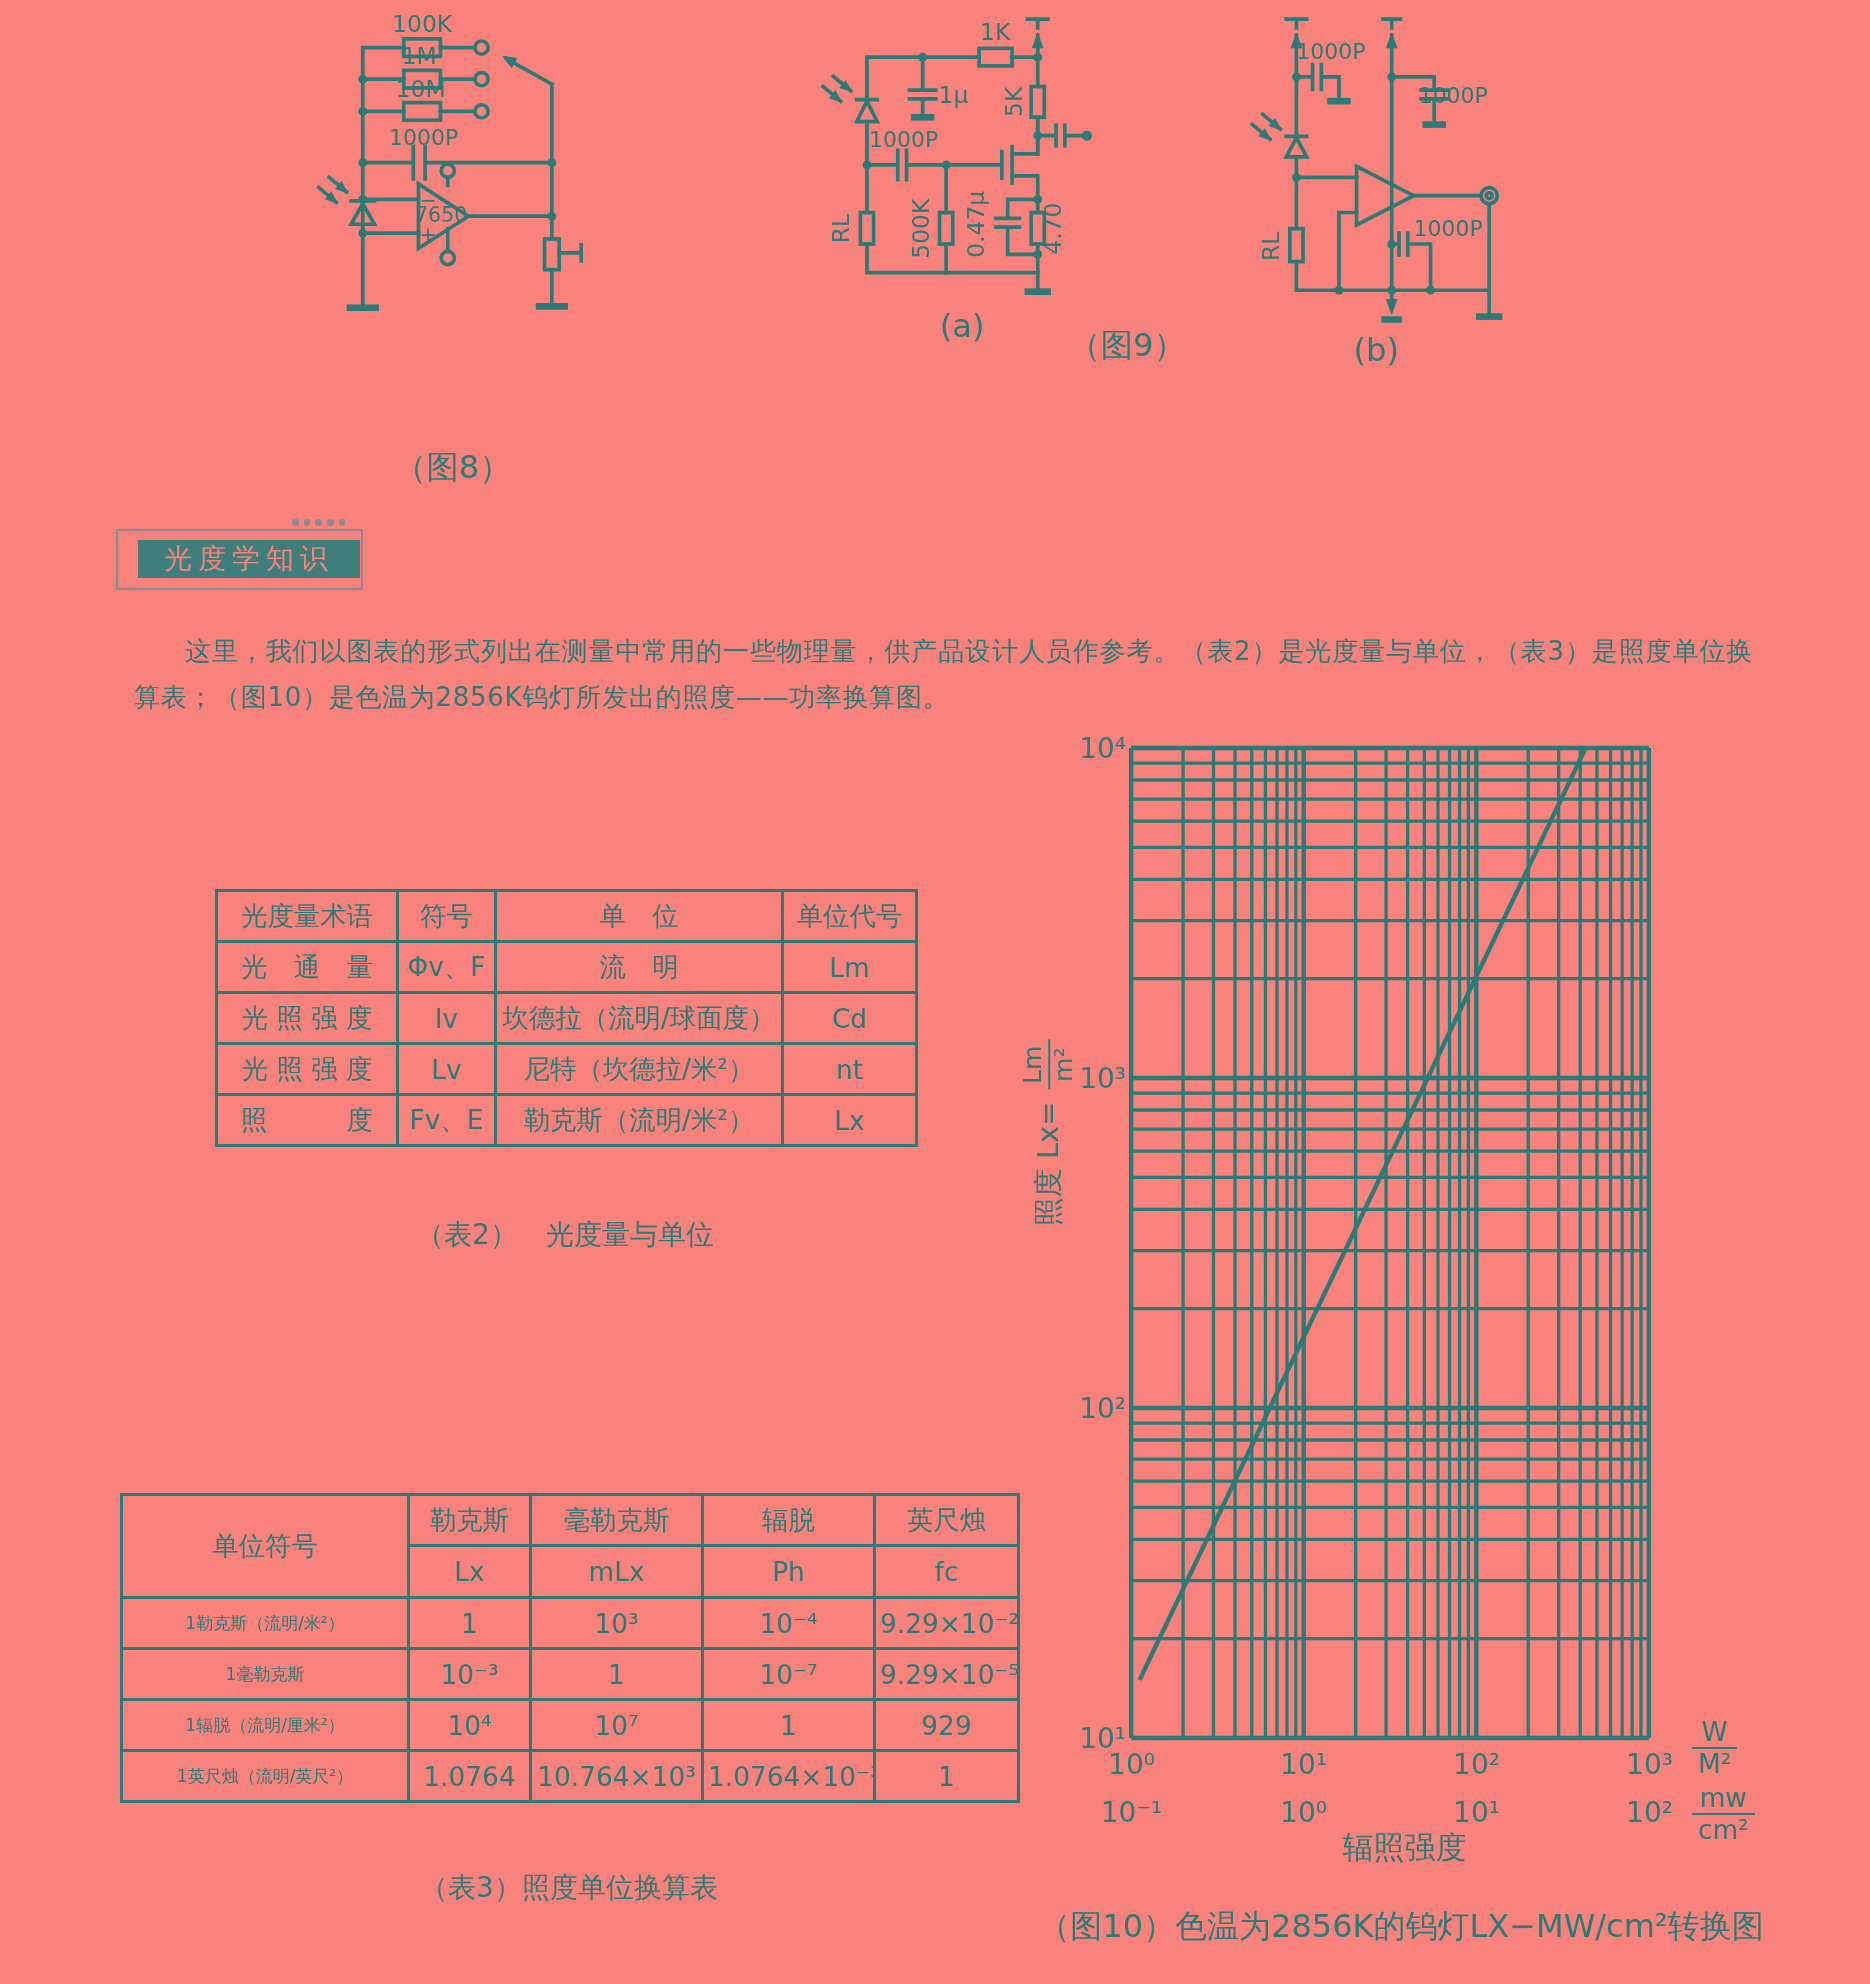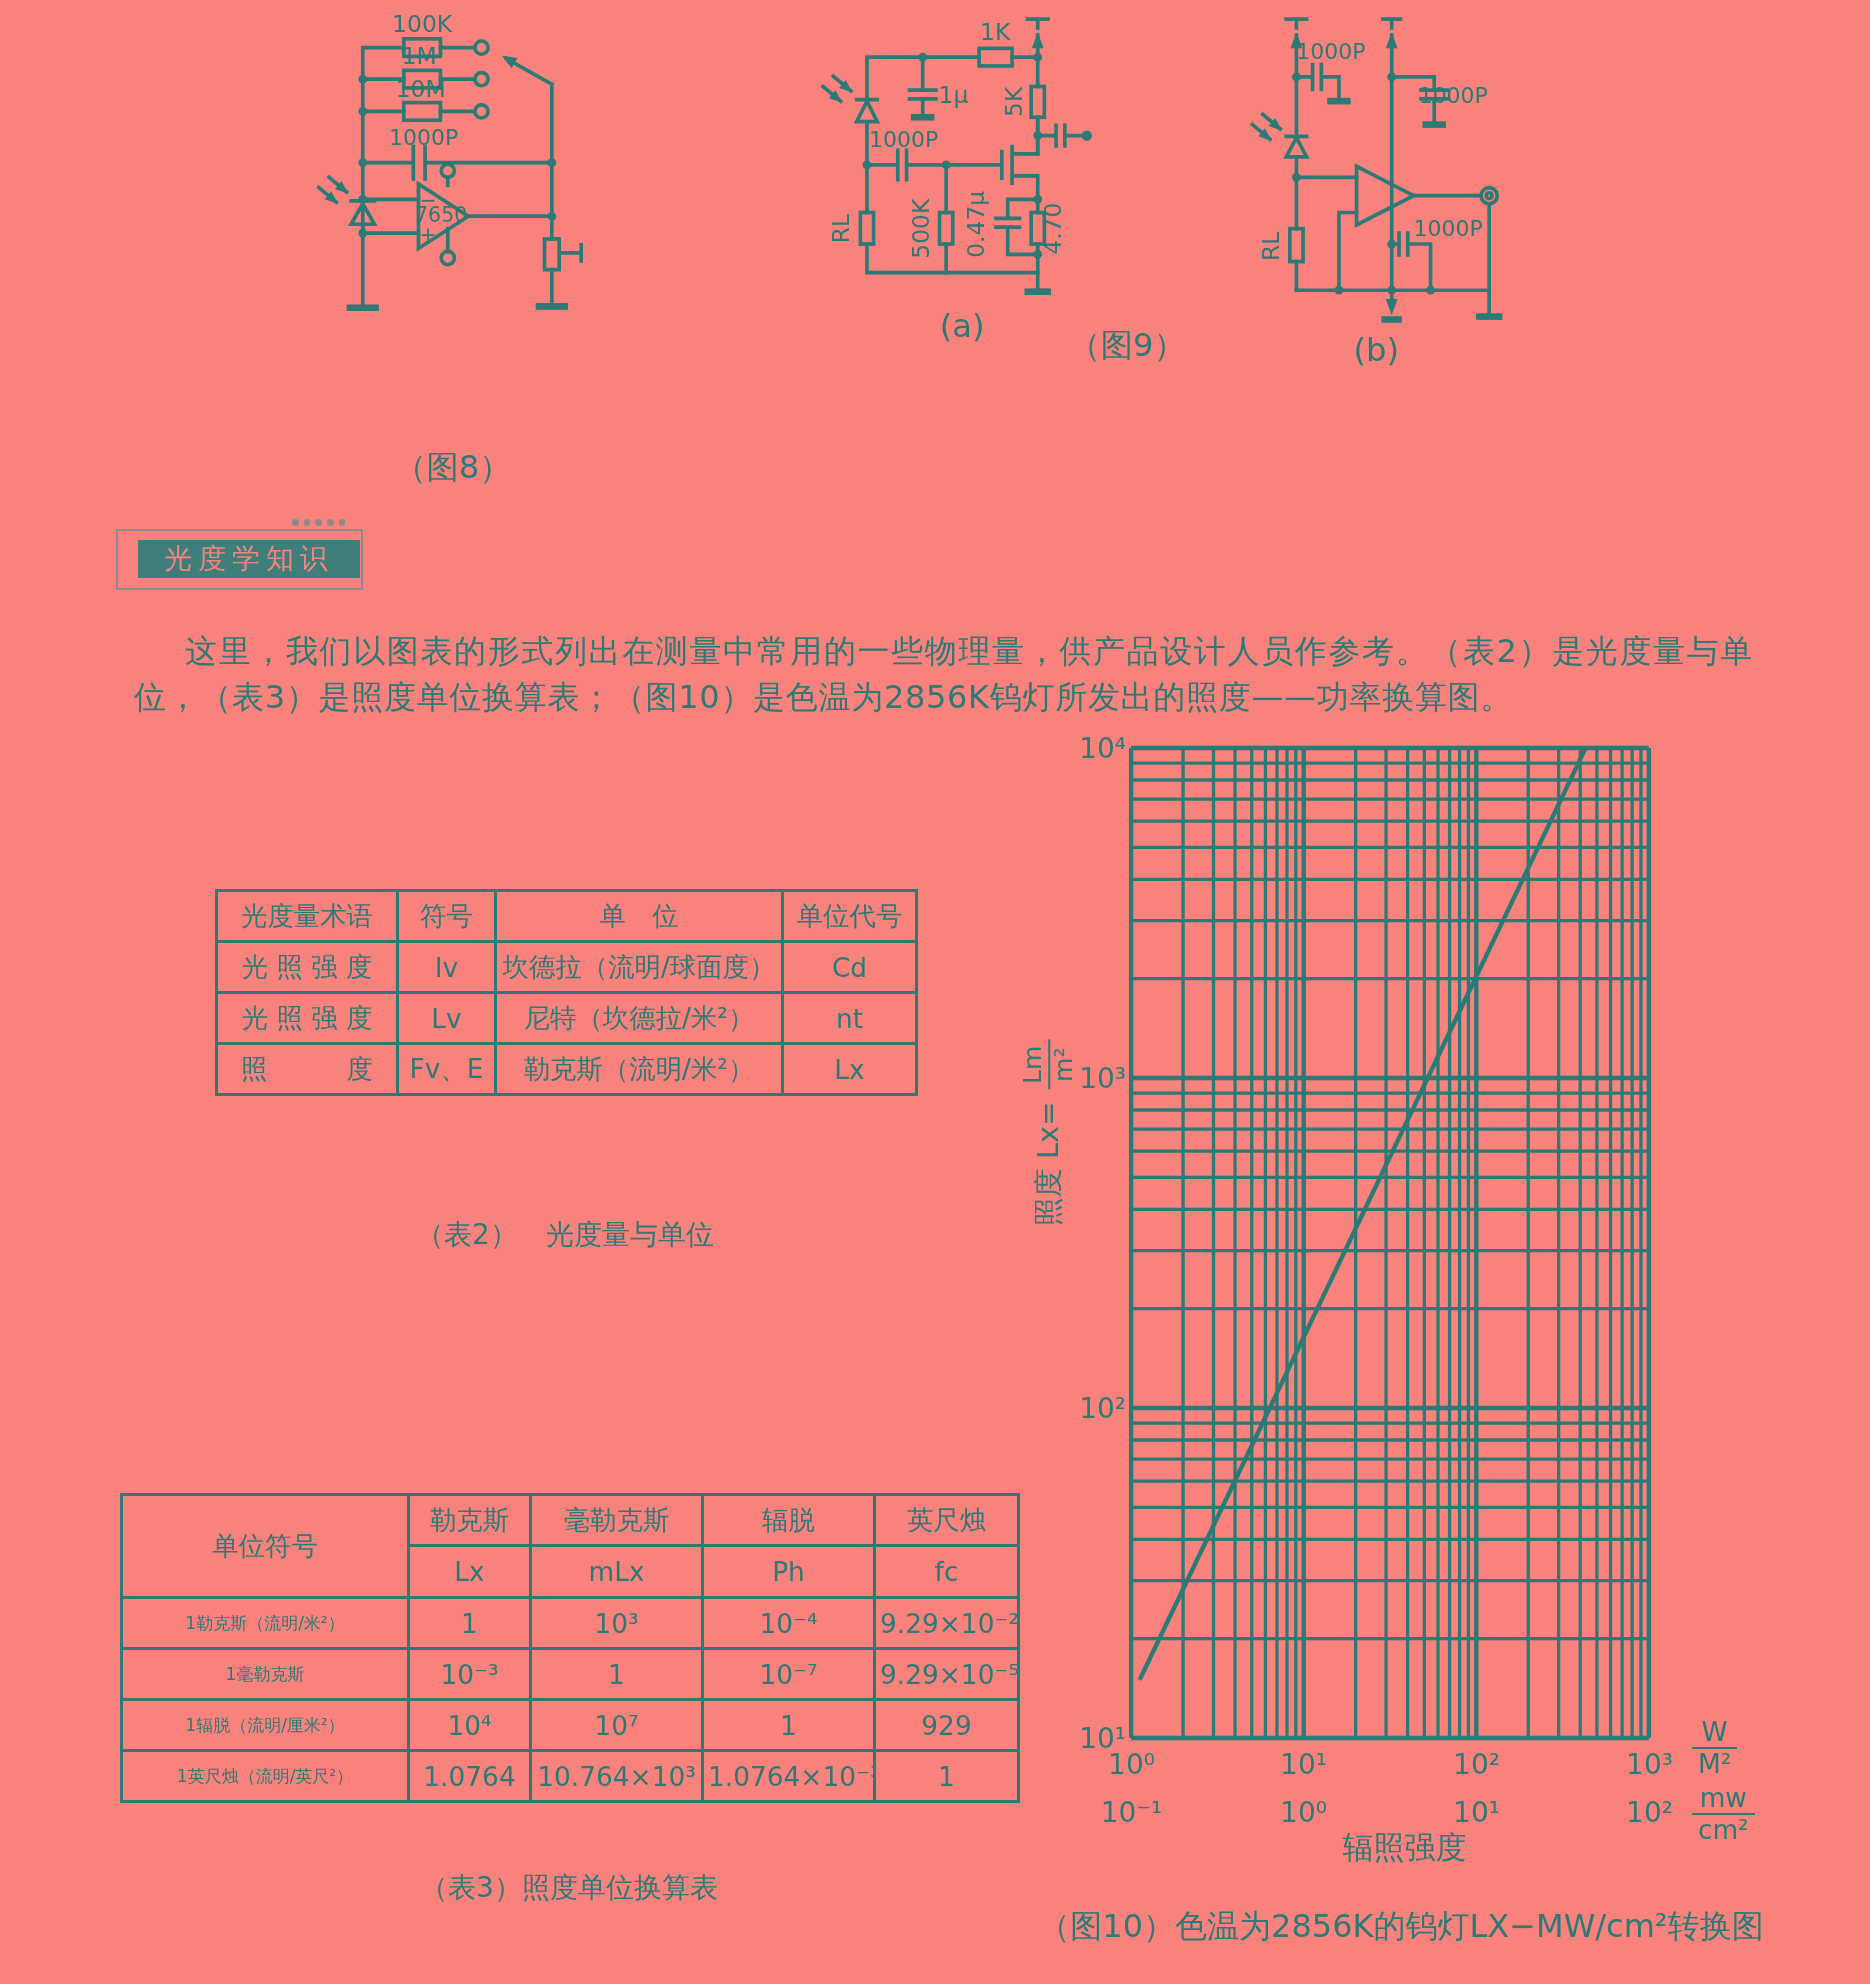--- a/index.html
+++ b/index.html
@@ -19,21 +19,21 @@
   .cop{font-size:28px;}
 
   
   .hdr-outline{position:absolute;left:116px;top:529px;width:243px;height:57px;border:2.9px solid #8B8B8F;background:transparent;}
   .hdr-box{position:absolute;left:138px;top:540px;width:222px;height:38px;background:#3F7F7B;display:flex;align-items:center;justify-content:center;}
   .hdr-box span{color:#F9827D;font-size:28px;letter-spacing:5.9px;}
   .hdr-dots{position:absolute;left:292px;top:519px;display:flex;gap:5.1px;}
   .hdr-dots i{width:6.6px;height:6.6px;border-radius:50%;background:#8B8B8F;display:block;}
 
   
-  .para{position:absolute;left:134px;top:628px;width:1619px;font-size:32px;line-height:46px;
+  .para{position:absolute;left:134px;top:628px;width:1619px;font-size:26px;line-height:46px;
         text-align:justify;text-indent:51px;color:#2B7A75;letter-spacing:0.7px;}
 
   
   table{border-collapse:collapse;position:absolute;table-layout:fixed;color:#2B7A75;}
   th,td{border:3.7px solid #2B7A75;text-align:center;font-weight:normal;padding:4px;overflow:hidden;}
   .t2{left:215px;top:889px;width:700px;}
   .t2 tr{height:51px;}
   .t2 th,.t2 td{font-size:26.4px;}
   .t2 col:nth-child(1){width:181px;}
   .t2 col:nth-child(2){width:98px;}
@@ -209,20 +209,26 @@
       <col>
       <col>
       <col>
     </colgroup>
   <tbody>
       <tr>
     <th>光度量术语</th>
     <th>符号</th>
     <th>单　位</th>
     <th>单位代号</th>
+  </tr>
+  <tr>
+    <td>光　通　量</td>
+    <td>Φv、F</td>
+    <td>流　明</td>
+    <td>Lm</td>
   </tr>
   <tr>
     <td>光 照 强 度</td>
     <td>Iv</td>
     <td>坎德拉（流明/球面度）</td>
     <td>Cd</td>
   </tr>
   <tr>
     <td>光 照 强 度</td>
     <td>Lv</td>

